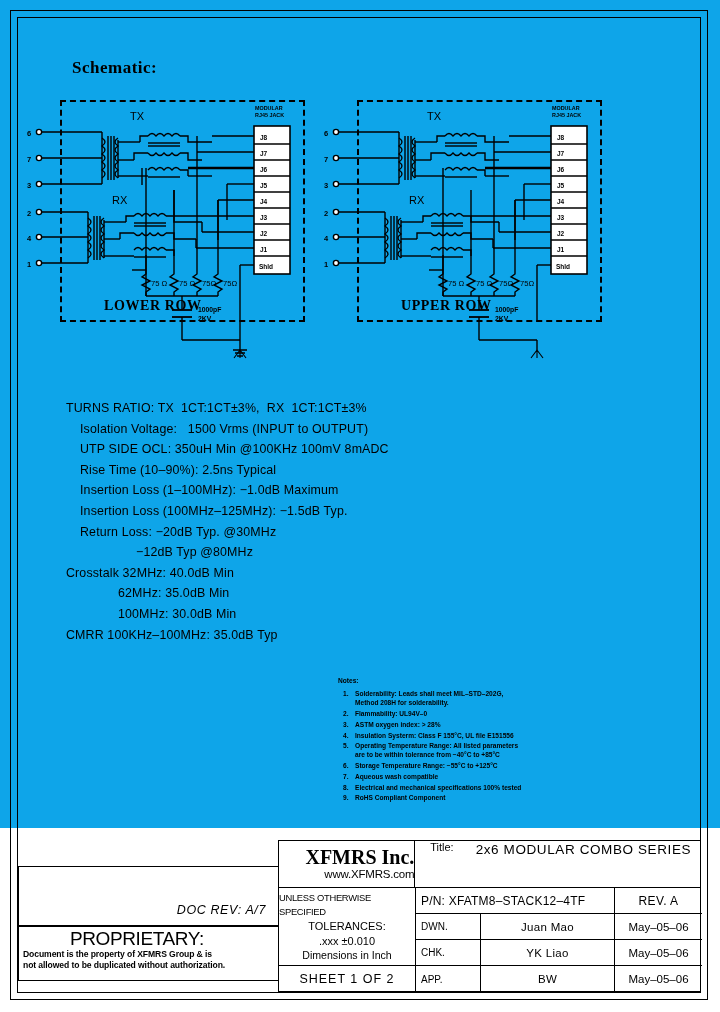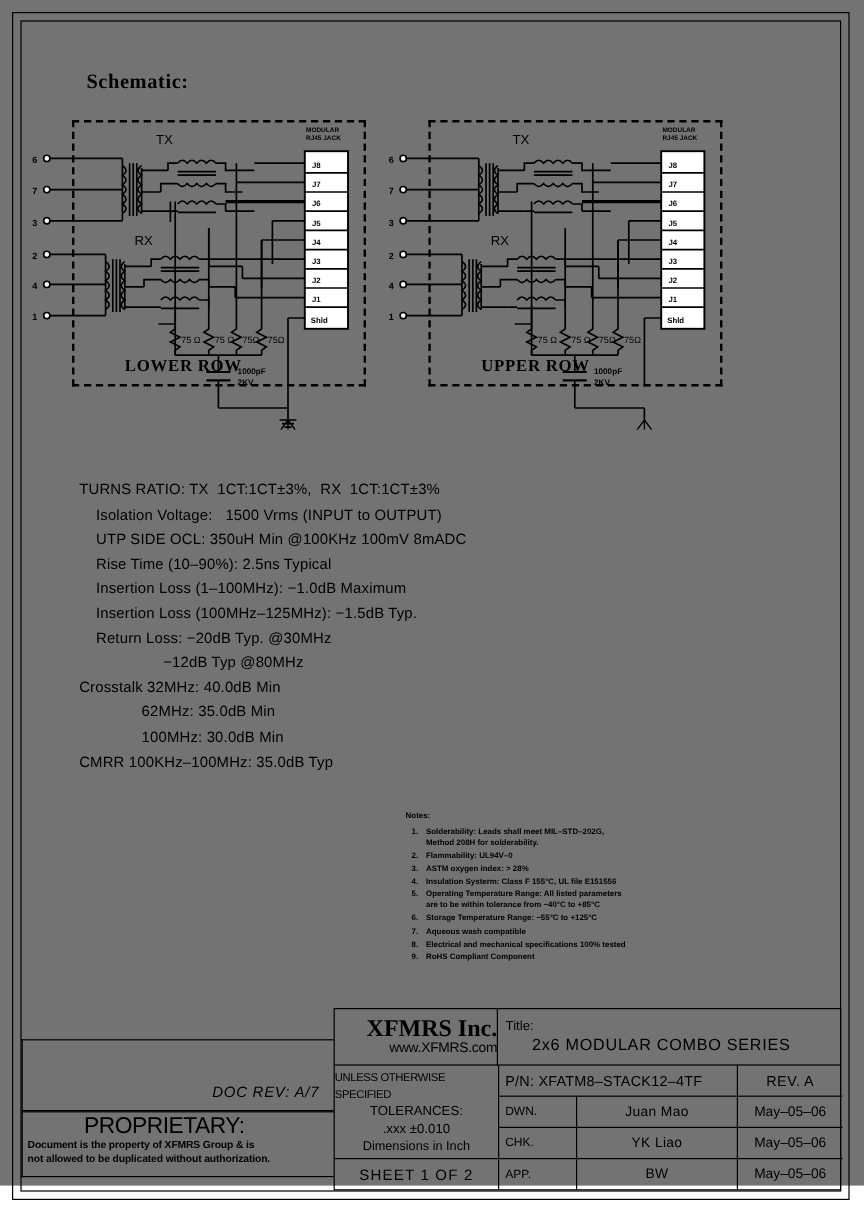--- a/index.html
+++ b/index.html
@@ -4,22 +4,22 @@
 <style>
   html,body{margin:0;padding:0;background:#fff;}
   body{
     width:720px;height:1012px;
     font-family:"Liberation Sans", sans-serif;
     color:#000;
     position:relative;
     overflow:hidden;
   }
   .page{
-    position:absolute;left:0;top:0;width:720px;height:988px;
-    background:#737373;
+    position:absolute;left:0;top:0;width:720px;height:828px;
+    background:#0ea5e9;
   }
   
   .sheet-border{
     position:absolute;
     left:10px;top:10px;
     width:698px;height:990px;
     border:1.5px solid #000;
     box-sizing:border-box;
   }
   .sheet-border-inner{
@@ -101,21 +101,21 @@
   }
   .logo-main{
     font-family:"Liberation Serif", serif;
     font-size:20px;font-weight:bold;letter-spacing:0px;
     line-height:21px;
   }
   .logo-url{font-size:11.5px;font-weight:normal;line-height:13px;letter-spacing:-.2px;}
 
   .tb-title{
     width:286px;height:47px;border-bottom:1.5px solid #000;
-    flex-direction:column;align-items:flex-start;justify-content:center;
+    align-items:flex-start;justify-content:center;
     padding-left:6px;
   }
   .tb-title .lbl{font-size:11px;line-height:13px;}
   .tb-title .val{font-size:13.5px;line-height:17px;padding-left:22px;letter-spacing:.6px;}
 
   .tb-unless{
     width:137px;height:78px;
     border-right:1.5px solid #000;border-bottom:1.5px solid #000;
     flex-direction:column;align-items:center;justify-content:center;
     font-size:9.6px;line-height:14.2px;

